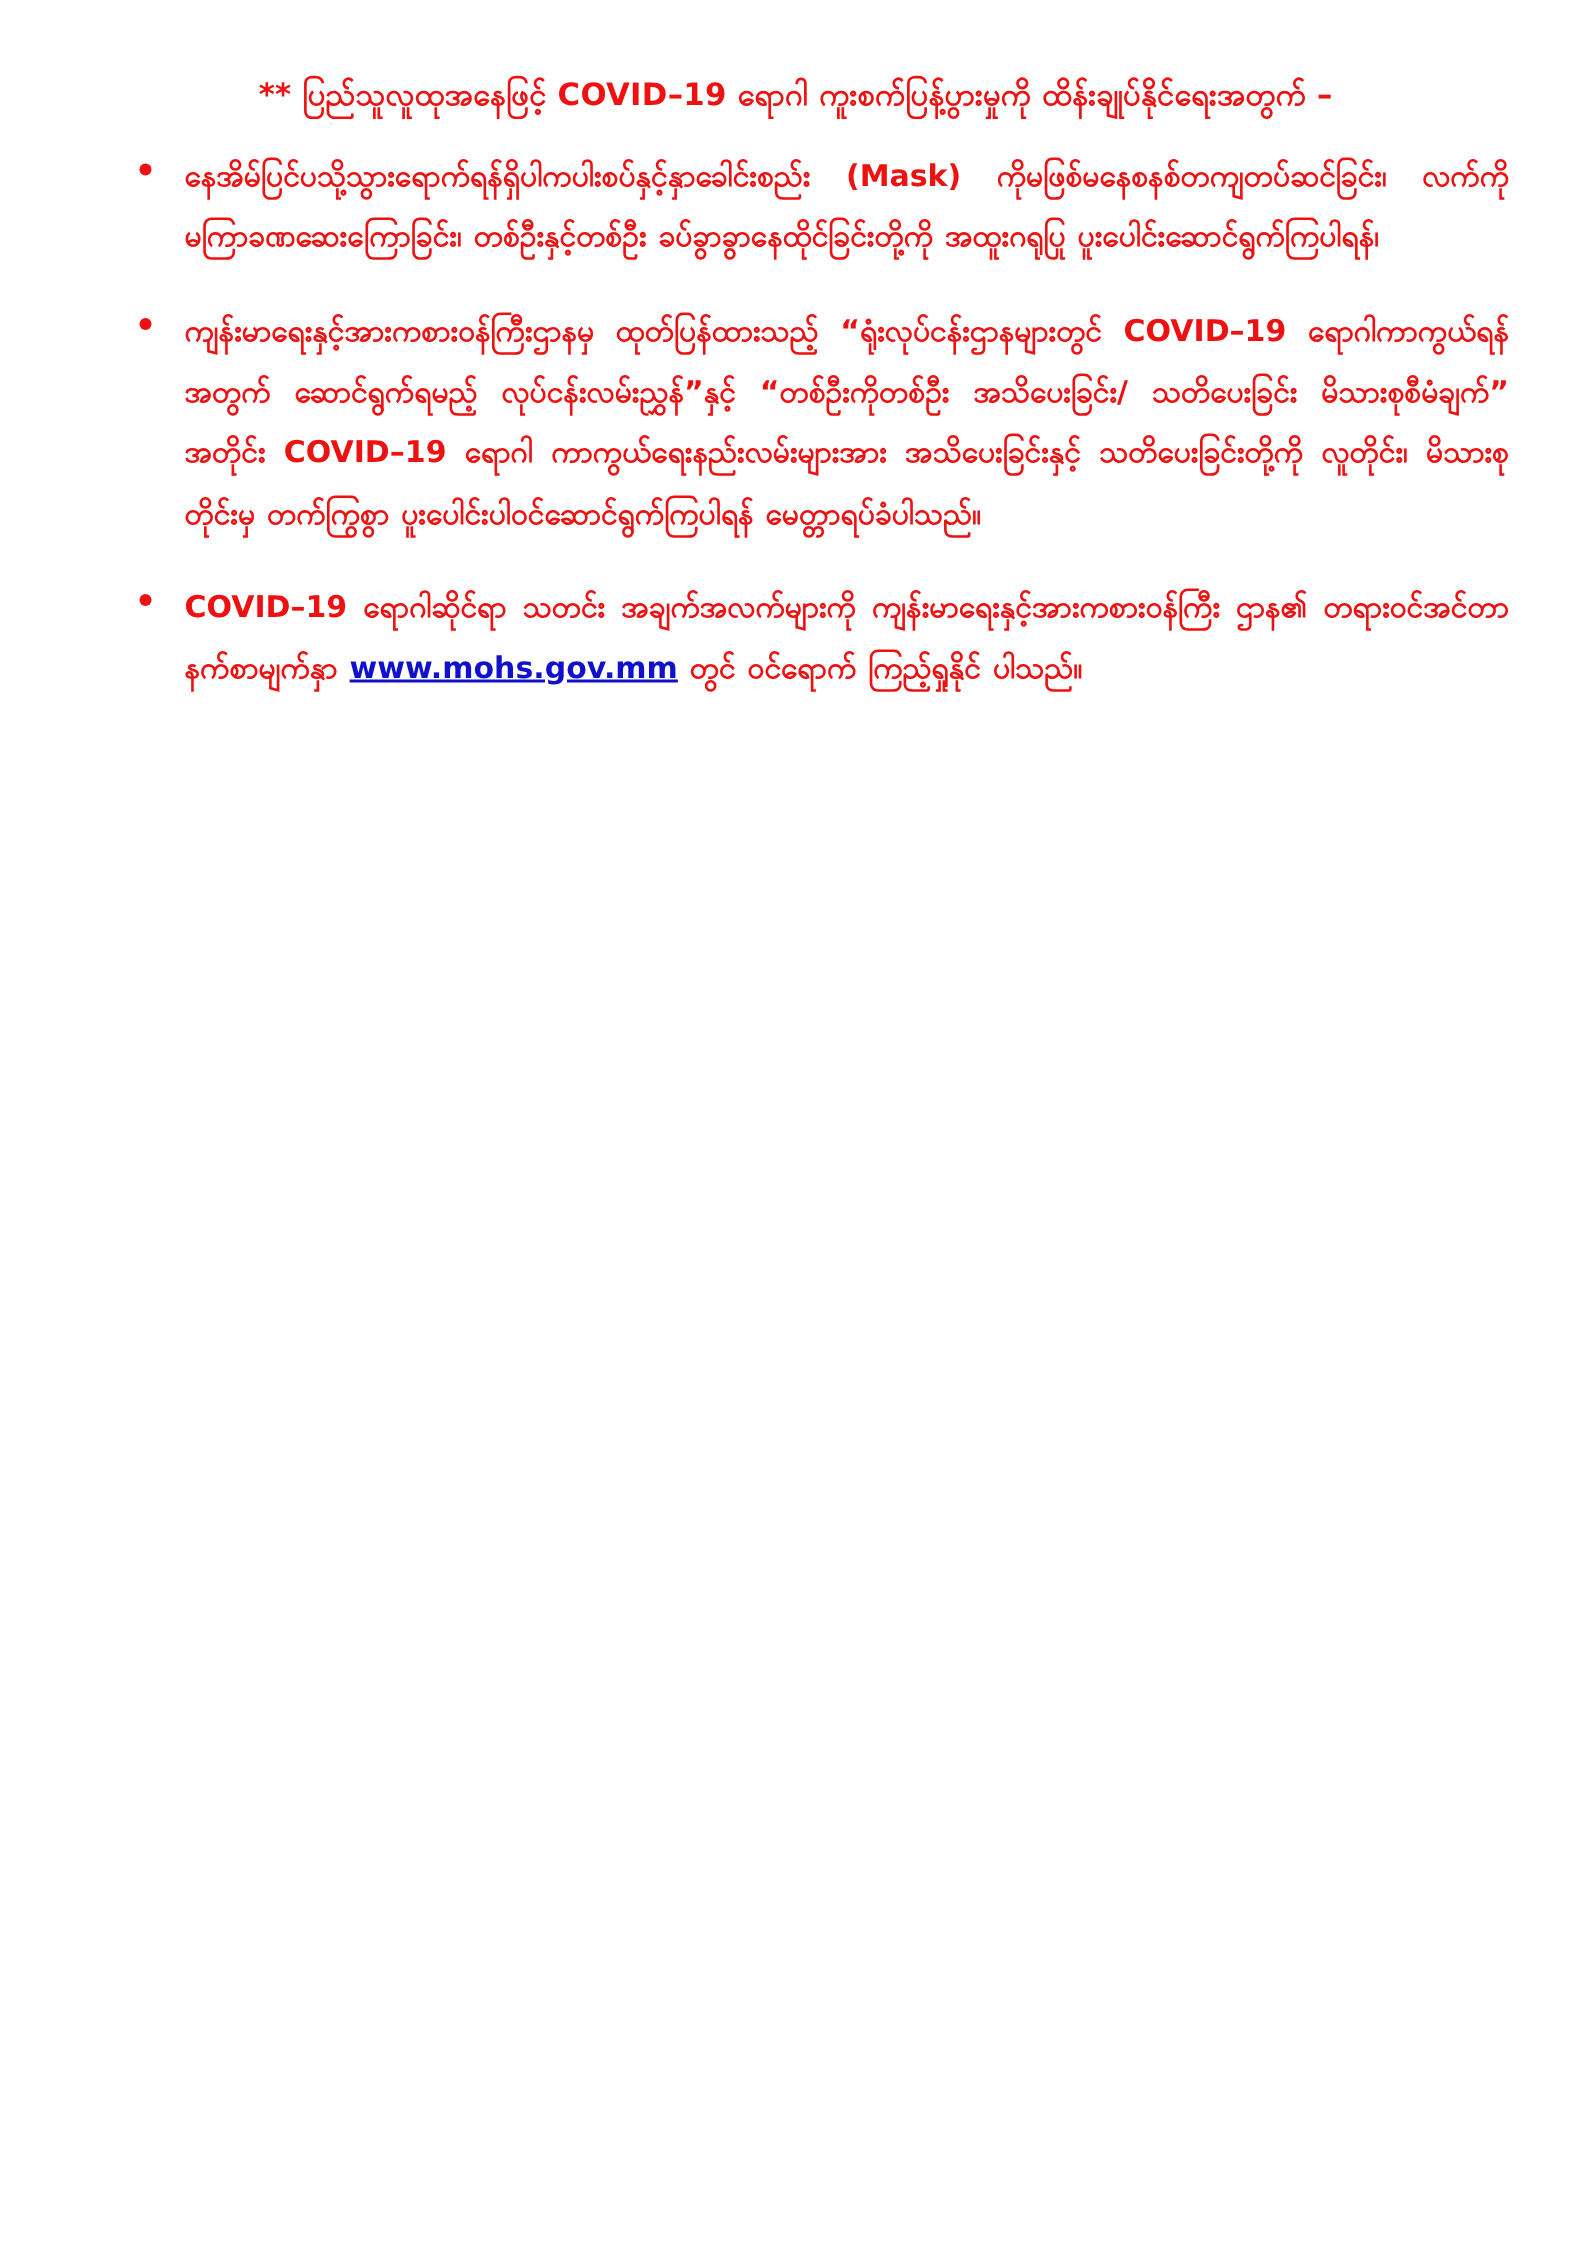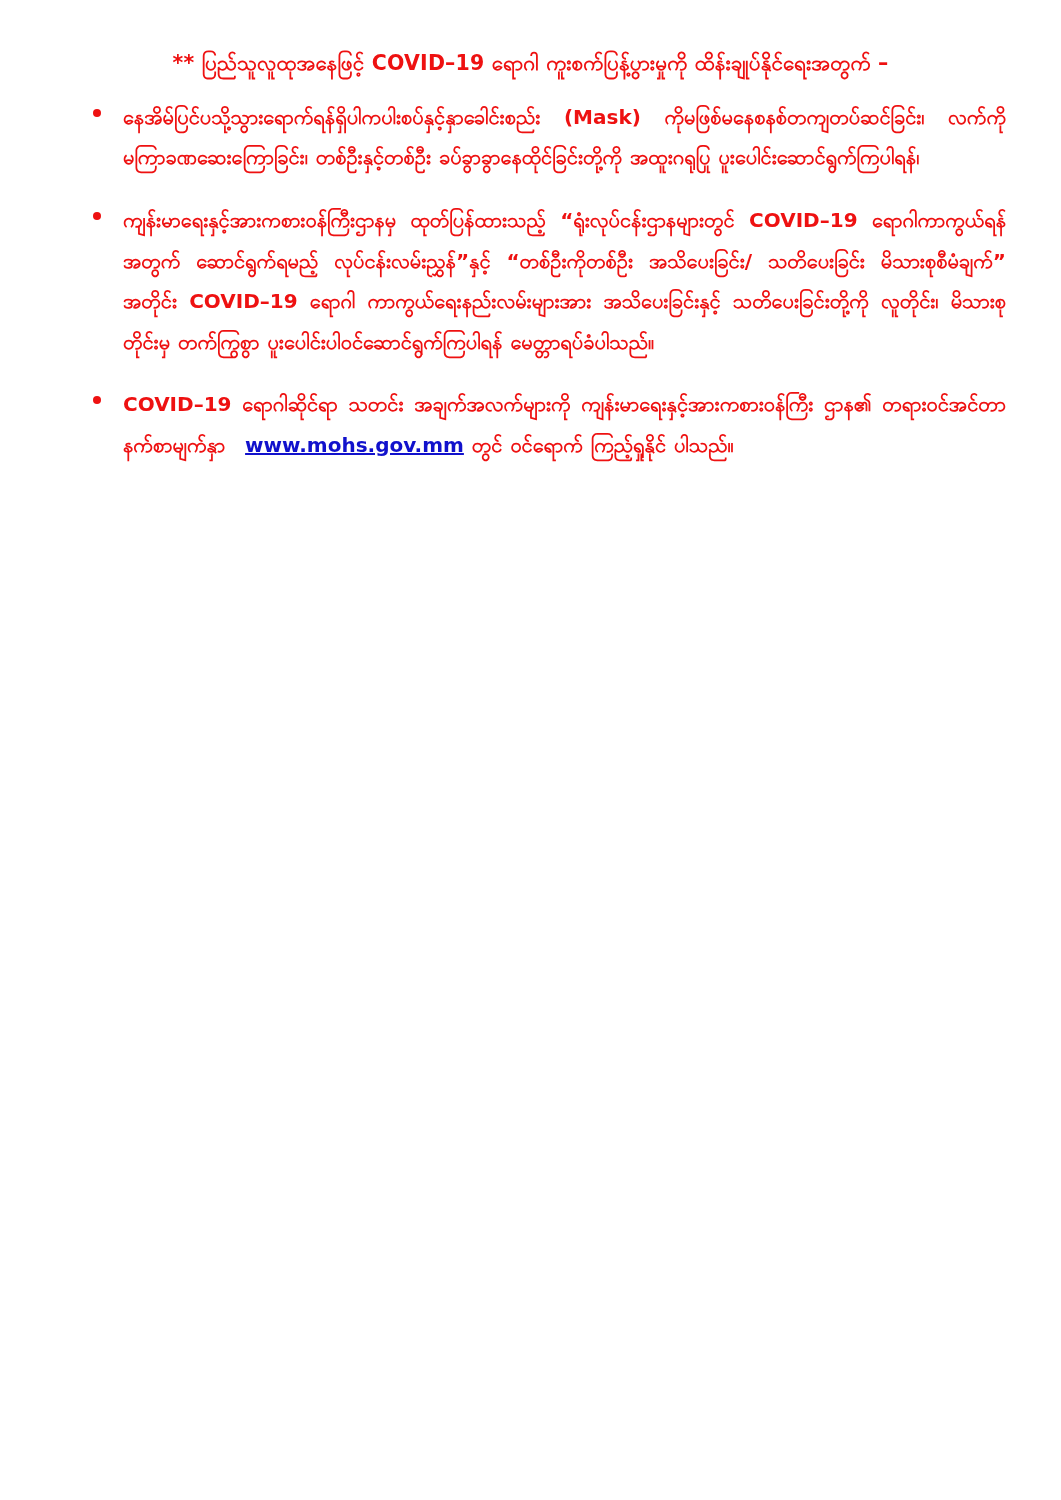--- a/index.html
+++ b/index.html
@@ -55,21 +55,20 @@
     font-weight: bold;
     line-height: 2.03;
     text-align: justify;
     text-justify: inter-word;
     word-spacing: 1px;
   }
   .para a.link {
     color: #1111cc;
     text-decoration: underline;
     font-weight: bold;
-    margin-left: 12px;
   }
 </style>
 </head>
 <body>
 
 <div class="page">
 
   <div class="heading">** ပြည်သူလူထုအနေဖြင့် COVID–19 ရောဂါ ကူးစက်ပြန့်ပွားမှုကို ထိန်းချုပ်နိုင်ရေးအတွက် –</div>
 
   <ul class="bullets">

